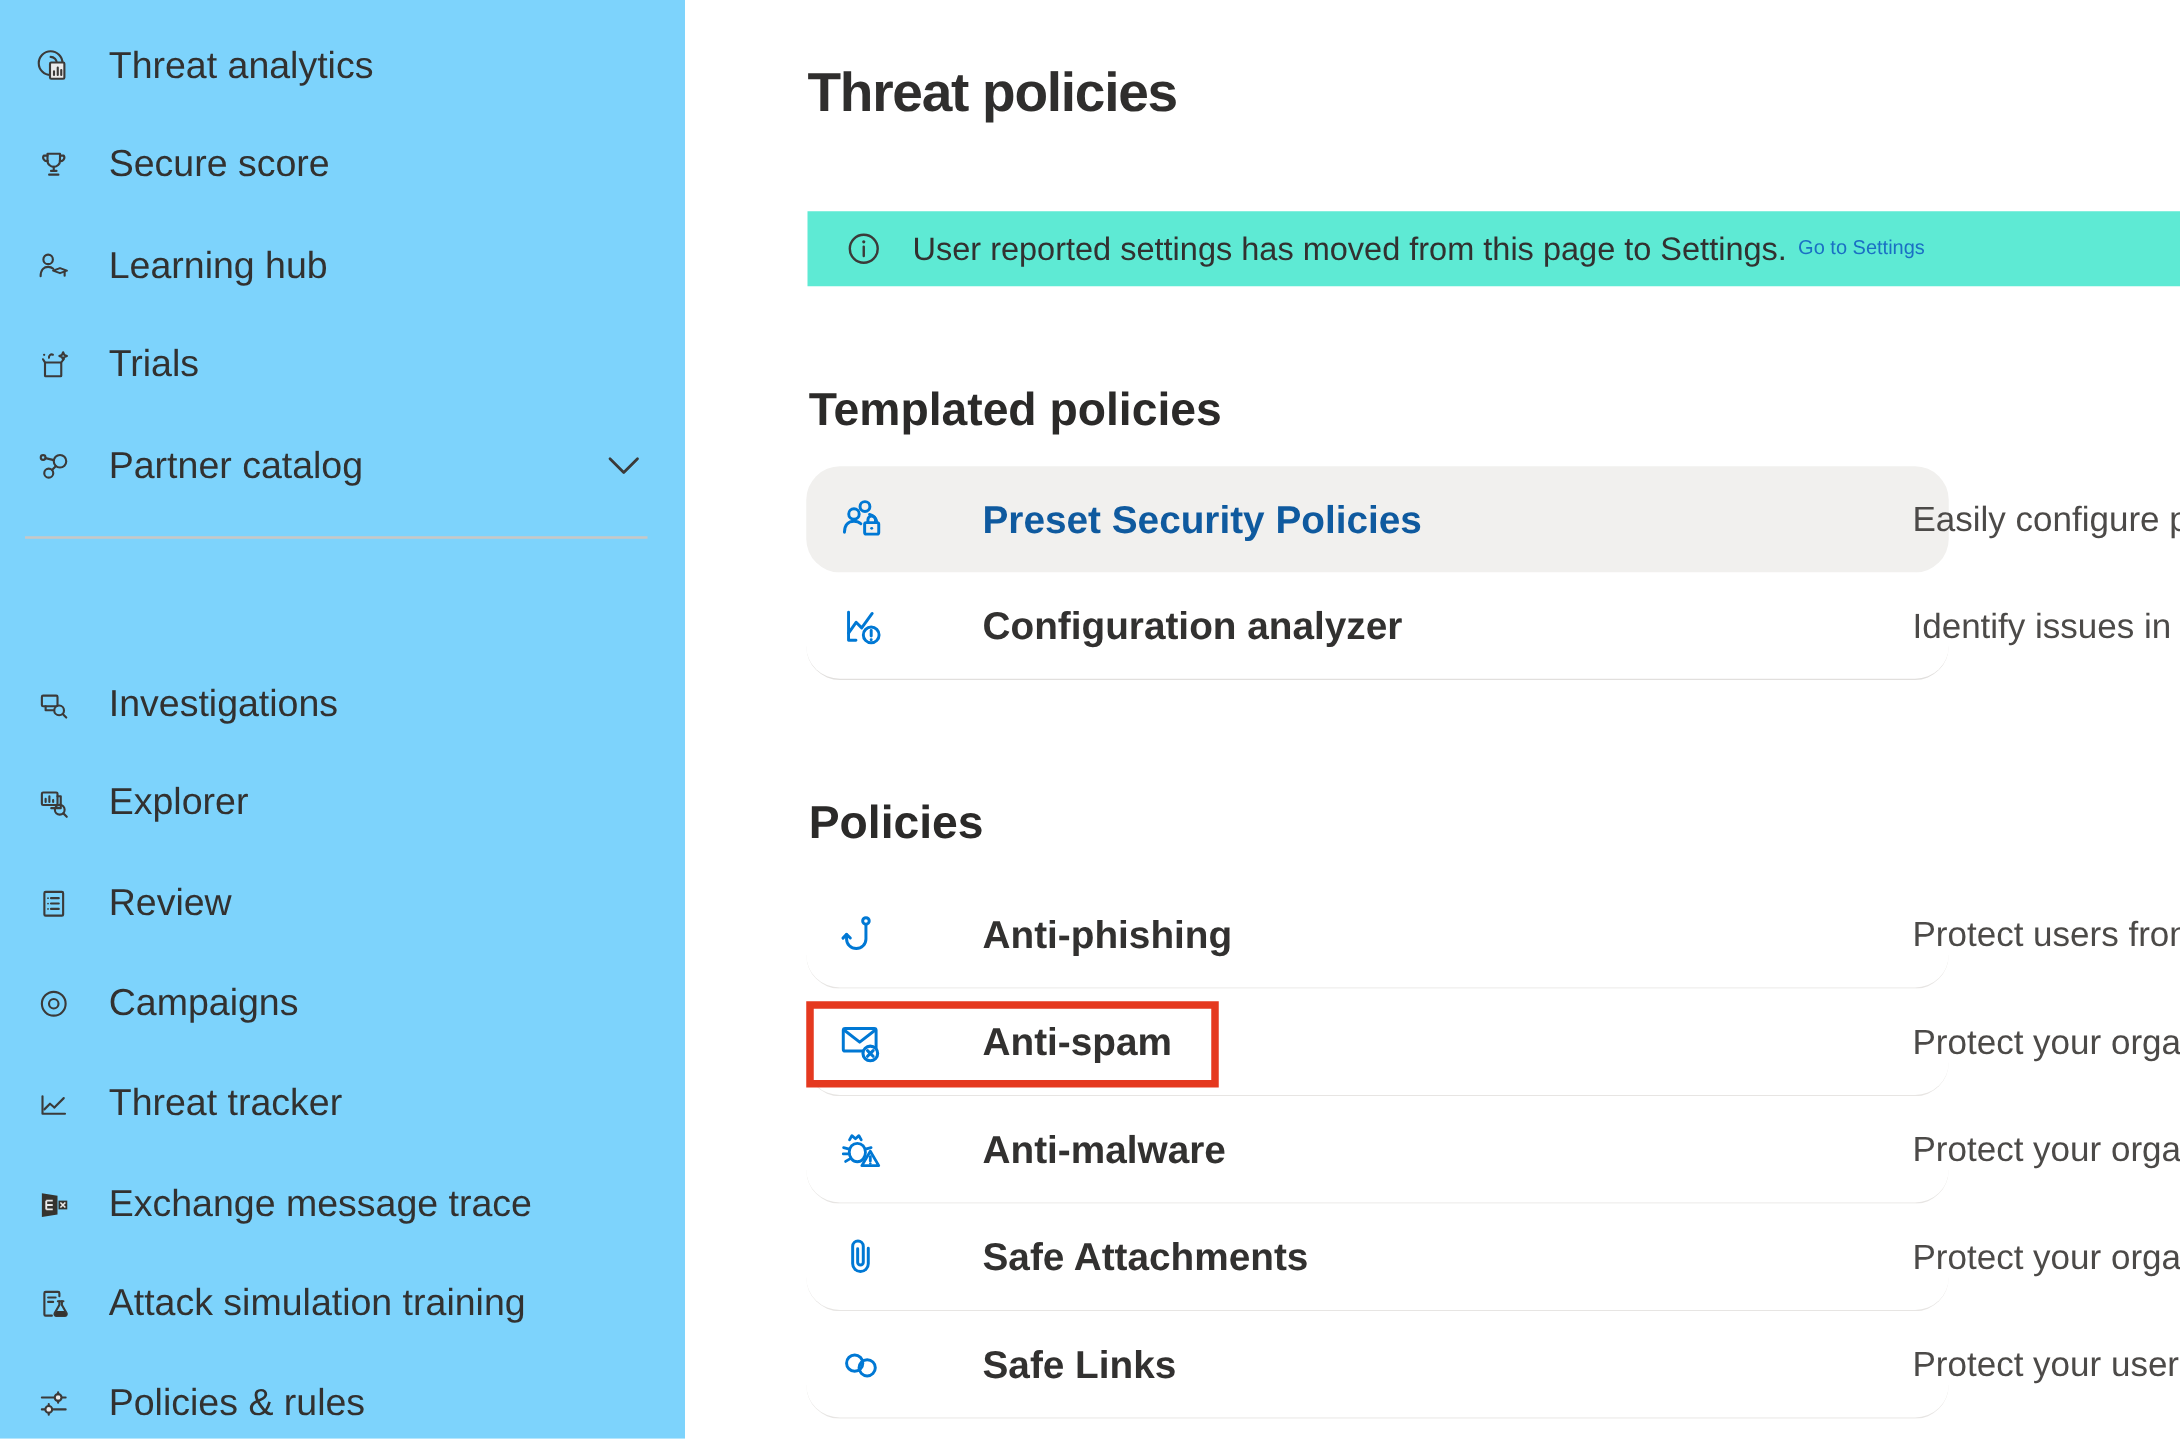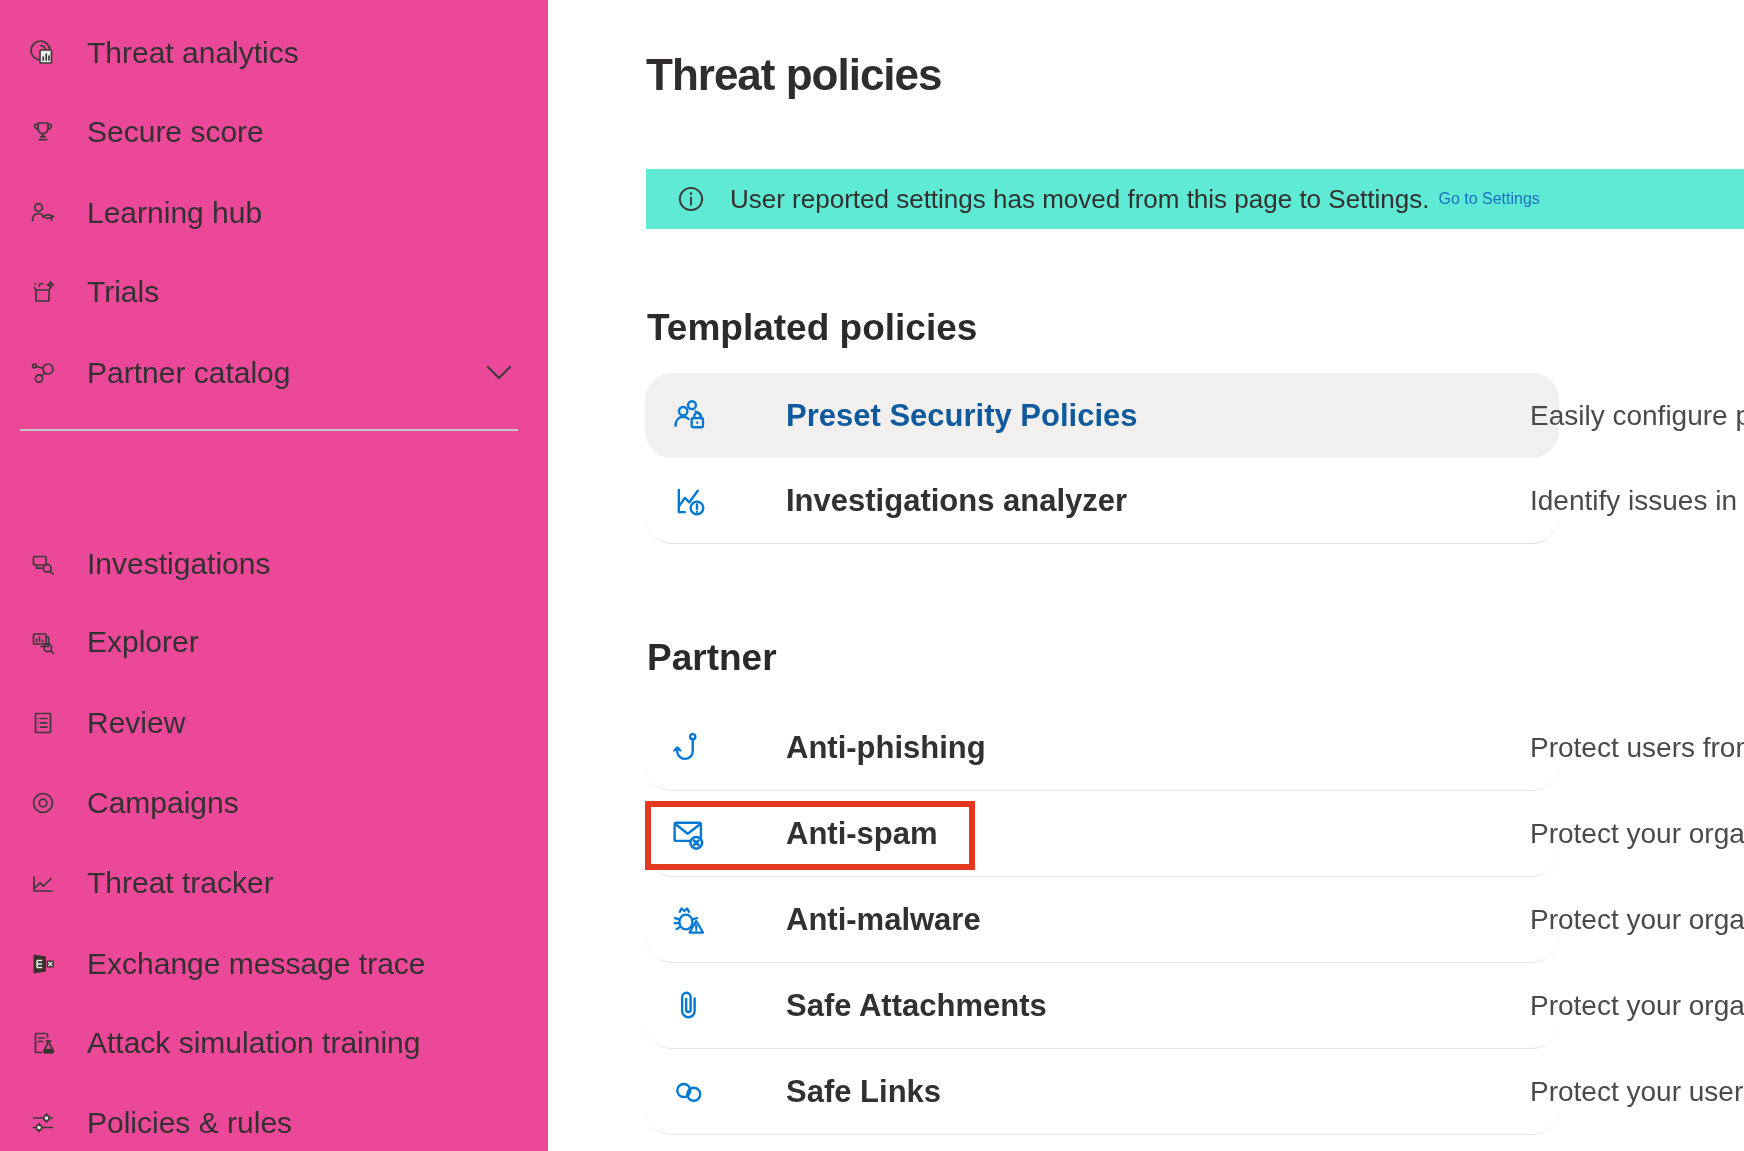--- a/index.html
+++ b/index.html
@@ -1,20 +1,20 @@
 <!DOCTYPE html>
 <html><head>
 <meta charset="utf-8">
 <style>
   html,body{margin:0;padding:0;}
   body{font-family:"Liberation Sans","DejaVu Sans",sans-serif;background:#fff;}
   .screen{position:relative;width:1744px;height:1151px;overflow:hidden;background:#ffffff;}
 
   
-  .sidebar{position:absolute;left:0;top:0;width:548px;height:1151px;background:#ec4899;}
+  .sidebar{position:absolute;left:0;top:0;width:548px;height:1151px;background:#7dd3fc;}
   .nav-item{position:absolute;left:0;width:548px;height:80px;display:flex;align-items:center;cursor:pointer;}
   .nav-icon{position:absolute;left:20px;width:46px;display:flex;align-items:center;justify-content:center;}
   .nav-label{position:absolute;left:87px;font-size:30px;color:#323130;white-space:nowrap;}
   .nav-label.bold{font-weight:700;}
   .nav-chevron{position:absolute;left:486px;display:flex;}
   .sidebar-divider{position:absolute;left:20px;width:498px;height:2px;background:#c9c7c5;}
 
   
   .main{position:absolute;left:548px;top:0;width:1196px;height:1151px;background:#fff;}
   .page-title{position:absolute;left:98px;top:42px;margin:0;font-size:44px;line-height:66px;font-weight:700;letter-spacing:-1px;color:#2f2e2d;}
@@ -265,25 +265,25 @@
     <div class="policy-row config-row">
       <span class="row-icon">
         <svg width="42" height="42" viewBox="0 0 32 32" fill="none" stroke="#0078d4" stroke-width="1.8" stroke-linecap="round" stroke-linejoin="round">
           <path d="M7.5 7.5v17h4.5"></path>
           <path d="M7.5 20.2l4.6-6.6 3.4 3.4 6.4-8.8"></path>
           <circle cx="21.3" cy="21.3" r="4.8" fill="#fff"></circle>
           <path d="M21.3 18.6v3.3"></path>
           <circle cx="21.3" cy="24.2" r="0.9" fill="#0078d4" stroke="none"></circle>
         </svg>
       </span>
-      <span class="row-label">Investigations analyzer</span>
+      <span class="row-label">Configuration analyzer</span>
       <span class="row-desc">Identify issues in you</span>
     </div>
 
-    <h2 class="section-heading heading-policies">Partner</h2>
+    <h2 class="section-heading heading-policies">Policies</h2>
 
     <div class="policy-row row-phishing row-border">
       <span class="row-icon">
         <svg width="40" height="40" viewBox="0 0 32 32" fill="none" stroke="#0078d4" stroke-width="1.9" stroke-linecap="round" stroke-linejoin="round">
           <circle cx="19" cy="7" r="2.1"></circle>
           <path d="M19 9.3v9.2a6.2 6.2 0 0 1-12.4 0v-2.6"></path>
           <path d="M4.3 18l2.3-2.4 2.4 2.3"></path>
         </svg>
       </span>
       <span class="row-label">Anti-phishing</span>

